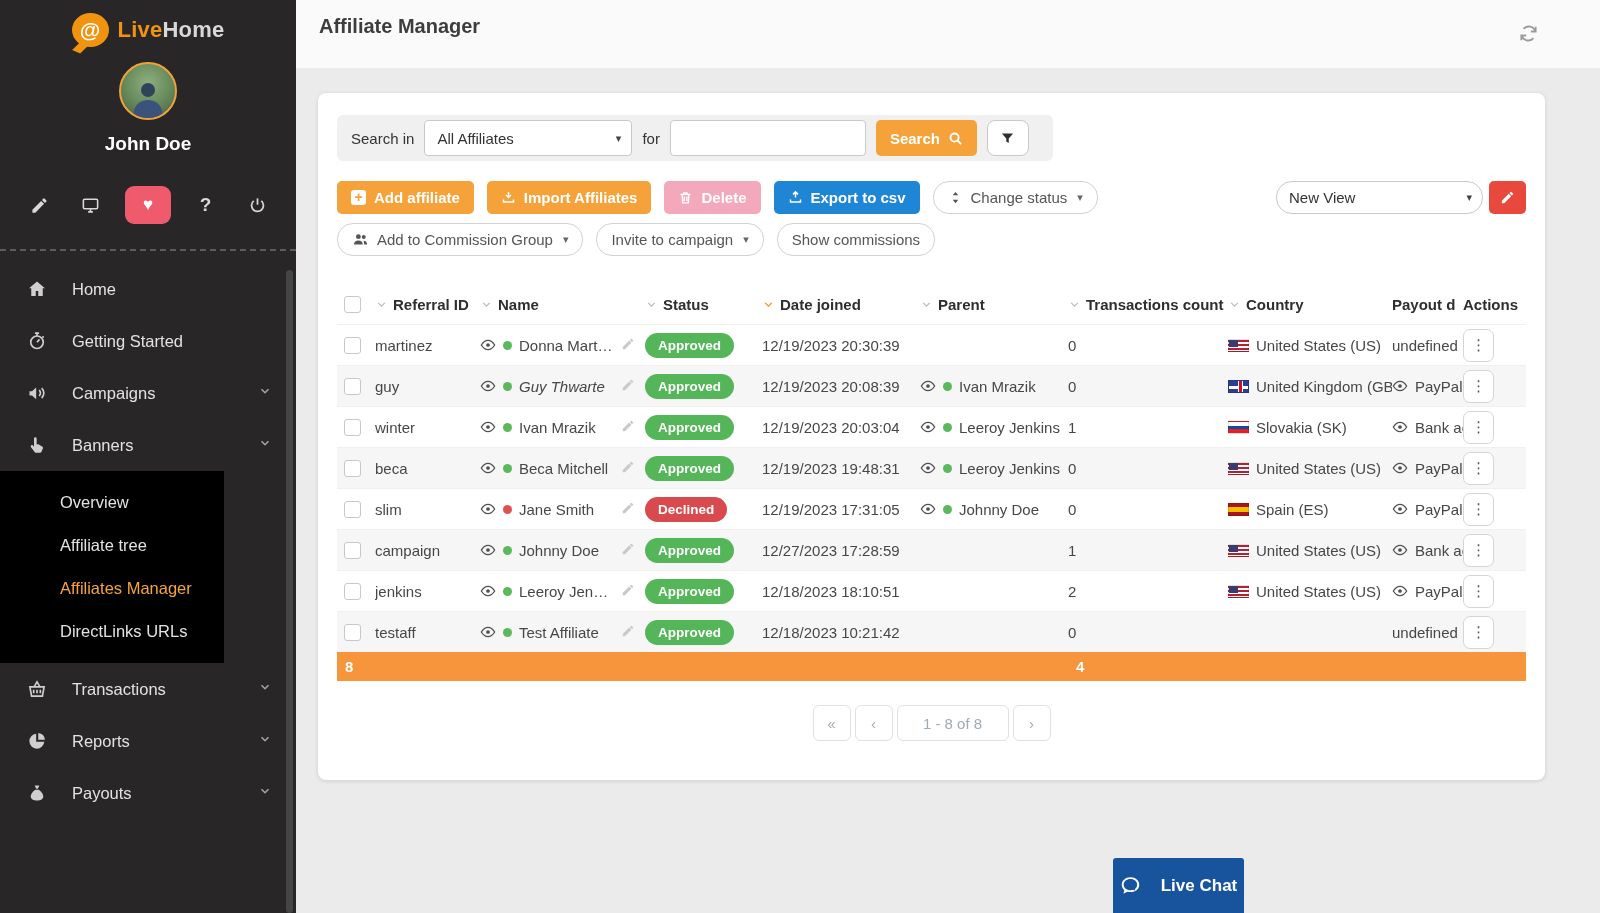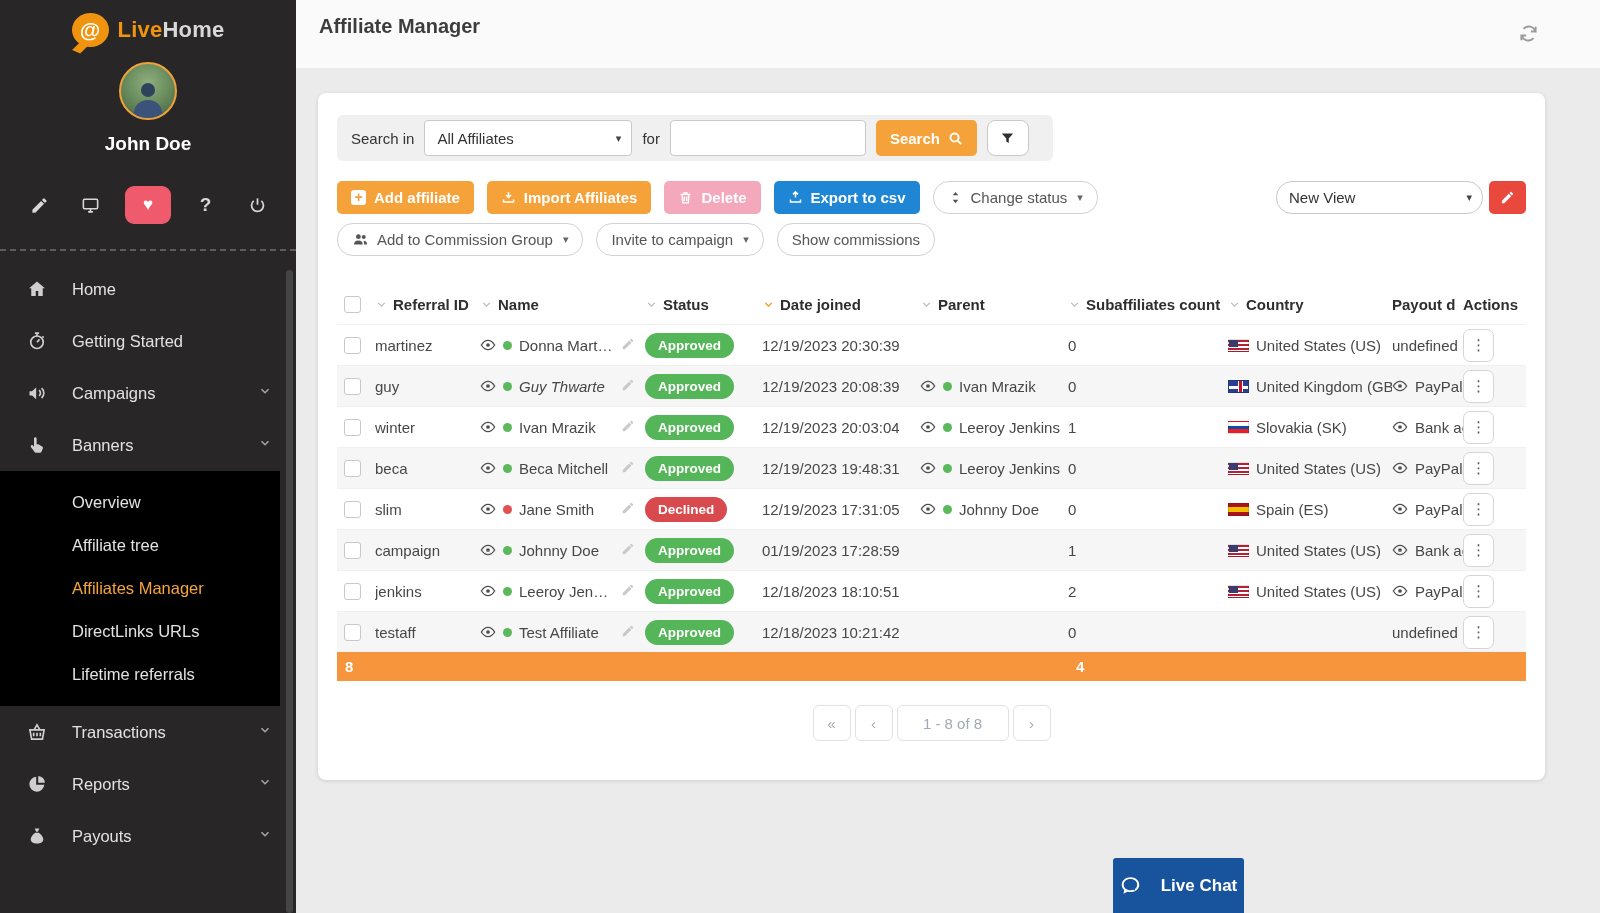--- a/index.html
+++ b/index.html
@@ -19,21 +19,21 @@
   .qicon { color:#d8d8d8; font-size:18px; width:34px; height:34px; display:flex; align-items:center; justify-content:center; cursor:pointer; }
   .qicon svg { width:19px; height:19px; }
   .heart-btn { width:46px; height:38px; background:#ef5b6d; border-radius:9px; color:#fff; display:flex; align-items:center; justify-content:center; font-size:17px; cursor:pointer; }
   .sb-divider { border-top:2px dashed #5c5c5c; margin-top:25px; }
   .nav { margin-top:12px; }
   .nav-item { height:52px; display:flex; align-items:center; padding:0 24px 0 26px; cursor:pointer; color:#e2e2e2; }
   .nav-item .nicon { width:21px; height:21px; color:#cfcfcf; margin-right:25px; display:flex; align-items:center; justify-content:center; font-size:19px; }
   .nav-item .nicon svg { width:20px; height:20px; }
   .nav-label { font-size:16.5px; font-weight:500; }
   .nav-chev { margin-left:auto; color:#a5a5a5; } .nav-chev svg { width:14px; height:14px; }
-  .submenu { background:#000; width:280px; padding:10px 12px; }
+  .submenu { background:#000; width:224px; padding:10px 0; }
   .sub-item { height:43px; display:flex; align-items:center; padding-left:60px; font-size:16.5px; color:#e2e2e2; cursor:pointer; font-weight:500; }
   .sub-item.active { color:#f5a53c; }
 
   
   .main { margin-left:296px; }
   .topbar { height:68px; background:#fafafa; display:flex; align-items:center; padding:0 0 16px 23px; position:relative; }
   .page-title { font-size:20px; font-weight:600; color:#3d3d3d; }
   .refresh-btn { position:absolute; right:62px; top:24px; color:#9b9b9b; cursor:pointer; }
   .refresh-btn svg { width:19px; height:19px; }
   .content { padding:25px 0 0 22px; }
@@ -177,21 +177,20 @@
           <span class="nav-chev"><svg viewBox="0 0 24 24" fill="none" stroke="currentColor" stroke-width="2.6">
               <path d="M6 9l6 6 6-6"></path>
             </svg></span>
         </div>
       </div>
     <div class="submenu" id="nav-sub">
         <div class="sub-item">Overview</div>
         <div class="sub-item">Affiliate tree</div>
         <div class="sub-item active">Affiliates Manager</div>
         <div class="sub-item">DirectLinks URLs</div>
-        <div class="sub-item">Lifetime referrals</div>
       </div>
     <div id="nav-after">
         <div class="nav-item">
           <span class="nicon">
             <svg viewBox="0 0 24 24" fill="none" stroke="currentColor" stroke-width="2">
               <path d="M3.5 9.5h17l-2 11h-13z"></path>
               <path d="M8.5 9.5 12 3.5l3.5 6M8 13v4M12 13v4M16 13v4"></path>
             </svg>
           </span>
           <span class="nav-label">Transactions</span>
@@ -369,21 +368,21 @@
                 </svg>
               </span>
               <span>Parent</span>
             </div>
             <div class="th">
               <span style="display:flex;">
                 <svg viewBox="0 0 24 24" fill="none" stroke="currentColor" stroke-width="2.6">
                   <path d="M6 9l6 6 6-6"></path>
                 </svg>
               </span>
-              <span>Subaffiliates count</span>
+              <span>Transactions count</span>
             </div>
             <div class="th">
               <span style="display:flex;">
                 <svg viewBox="0 0 24 24" fill="none" stroke="currentColor" stroke-width="2.6">
                   <path d="M6 9l6 6 6-6"></path>
                 </svg>
               </span>
               <span>Country</span>
             </div>
             <div class="th">
@@ -643,21 +642,21 @@
                 </span>
                 <span class="dot" style="background:#5cb85c"></span>
                 <span style="overflow:hidden;text-overflow:ellipsis;">Johnny Doe</span>
                 <span class="row-pencil"><svg viewBox="0 0 24 24" fill="currentColor">
                     <path d="M3 17.25V21h3.75L17.8 9.94l-3.75-3.75L3 17.25zM20.7 7.04a1 1 0 0 0 0-1.41l-2.34-2.34a1 1 0 0 0-1.41 0l-1.83 1.83 3.75 3.75 1.83-1.83z"></path>
                   </svg></span>
               </div>
               <div class="cell">
                 <span class="pill" style="background:#55b559">Approved</span>
               </div>
-              <div class="cell">01/19/2023 17:28:59</div>
+              <div class="cell">12/27/2023 17:28:59</div>
               <div class="cell"></div>
               <div class="cell">1</div>
               <div class="cell">
                 <span class="flag flag-US"></span>
                 <span>United States (US)</span>
               </div>
               <div class="cell">
                 <span class="eye">
                   <svg viewBox="0 0 24 24" fill="none" stroke="currentColor" stroke-width="2">
                     <path d="M2 12C5 7.2 8.4 5 12 5s7 2.2 10 7c-3 4.8-6.4 7-10 7S5 16.8 2 12z"></path>

